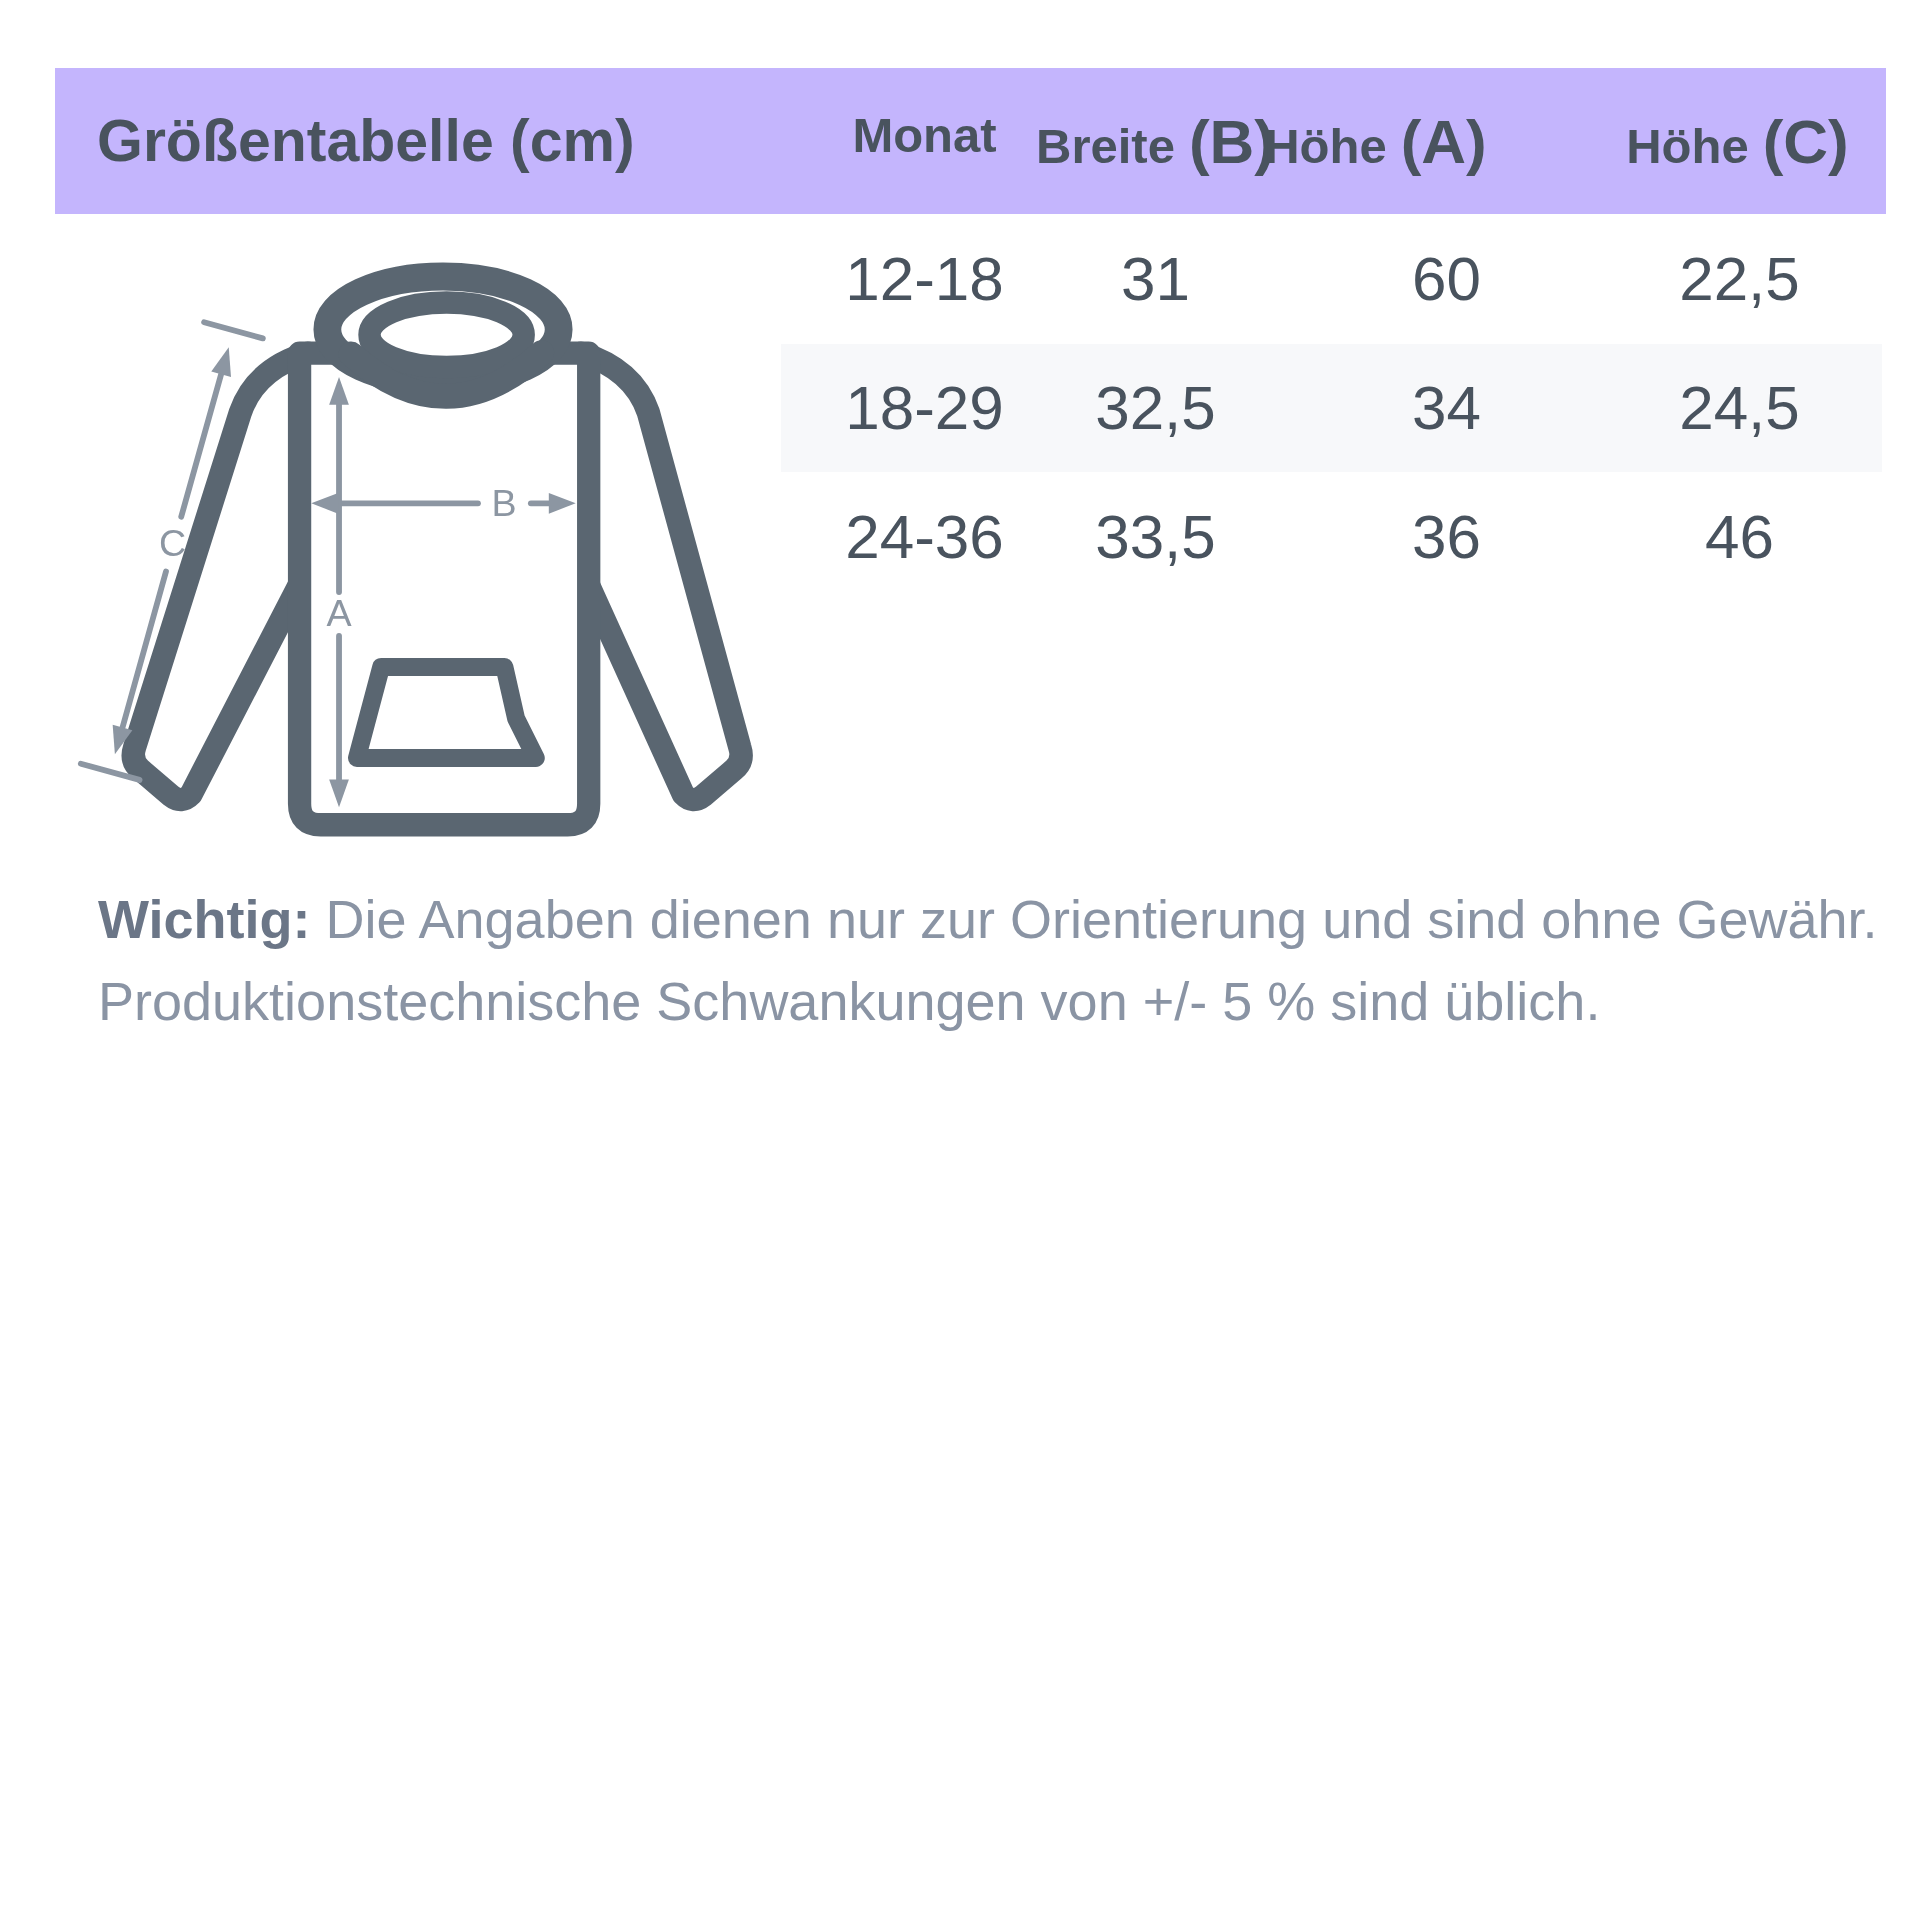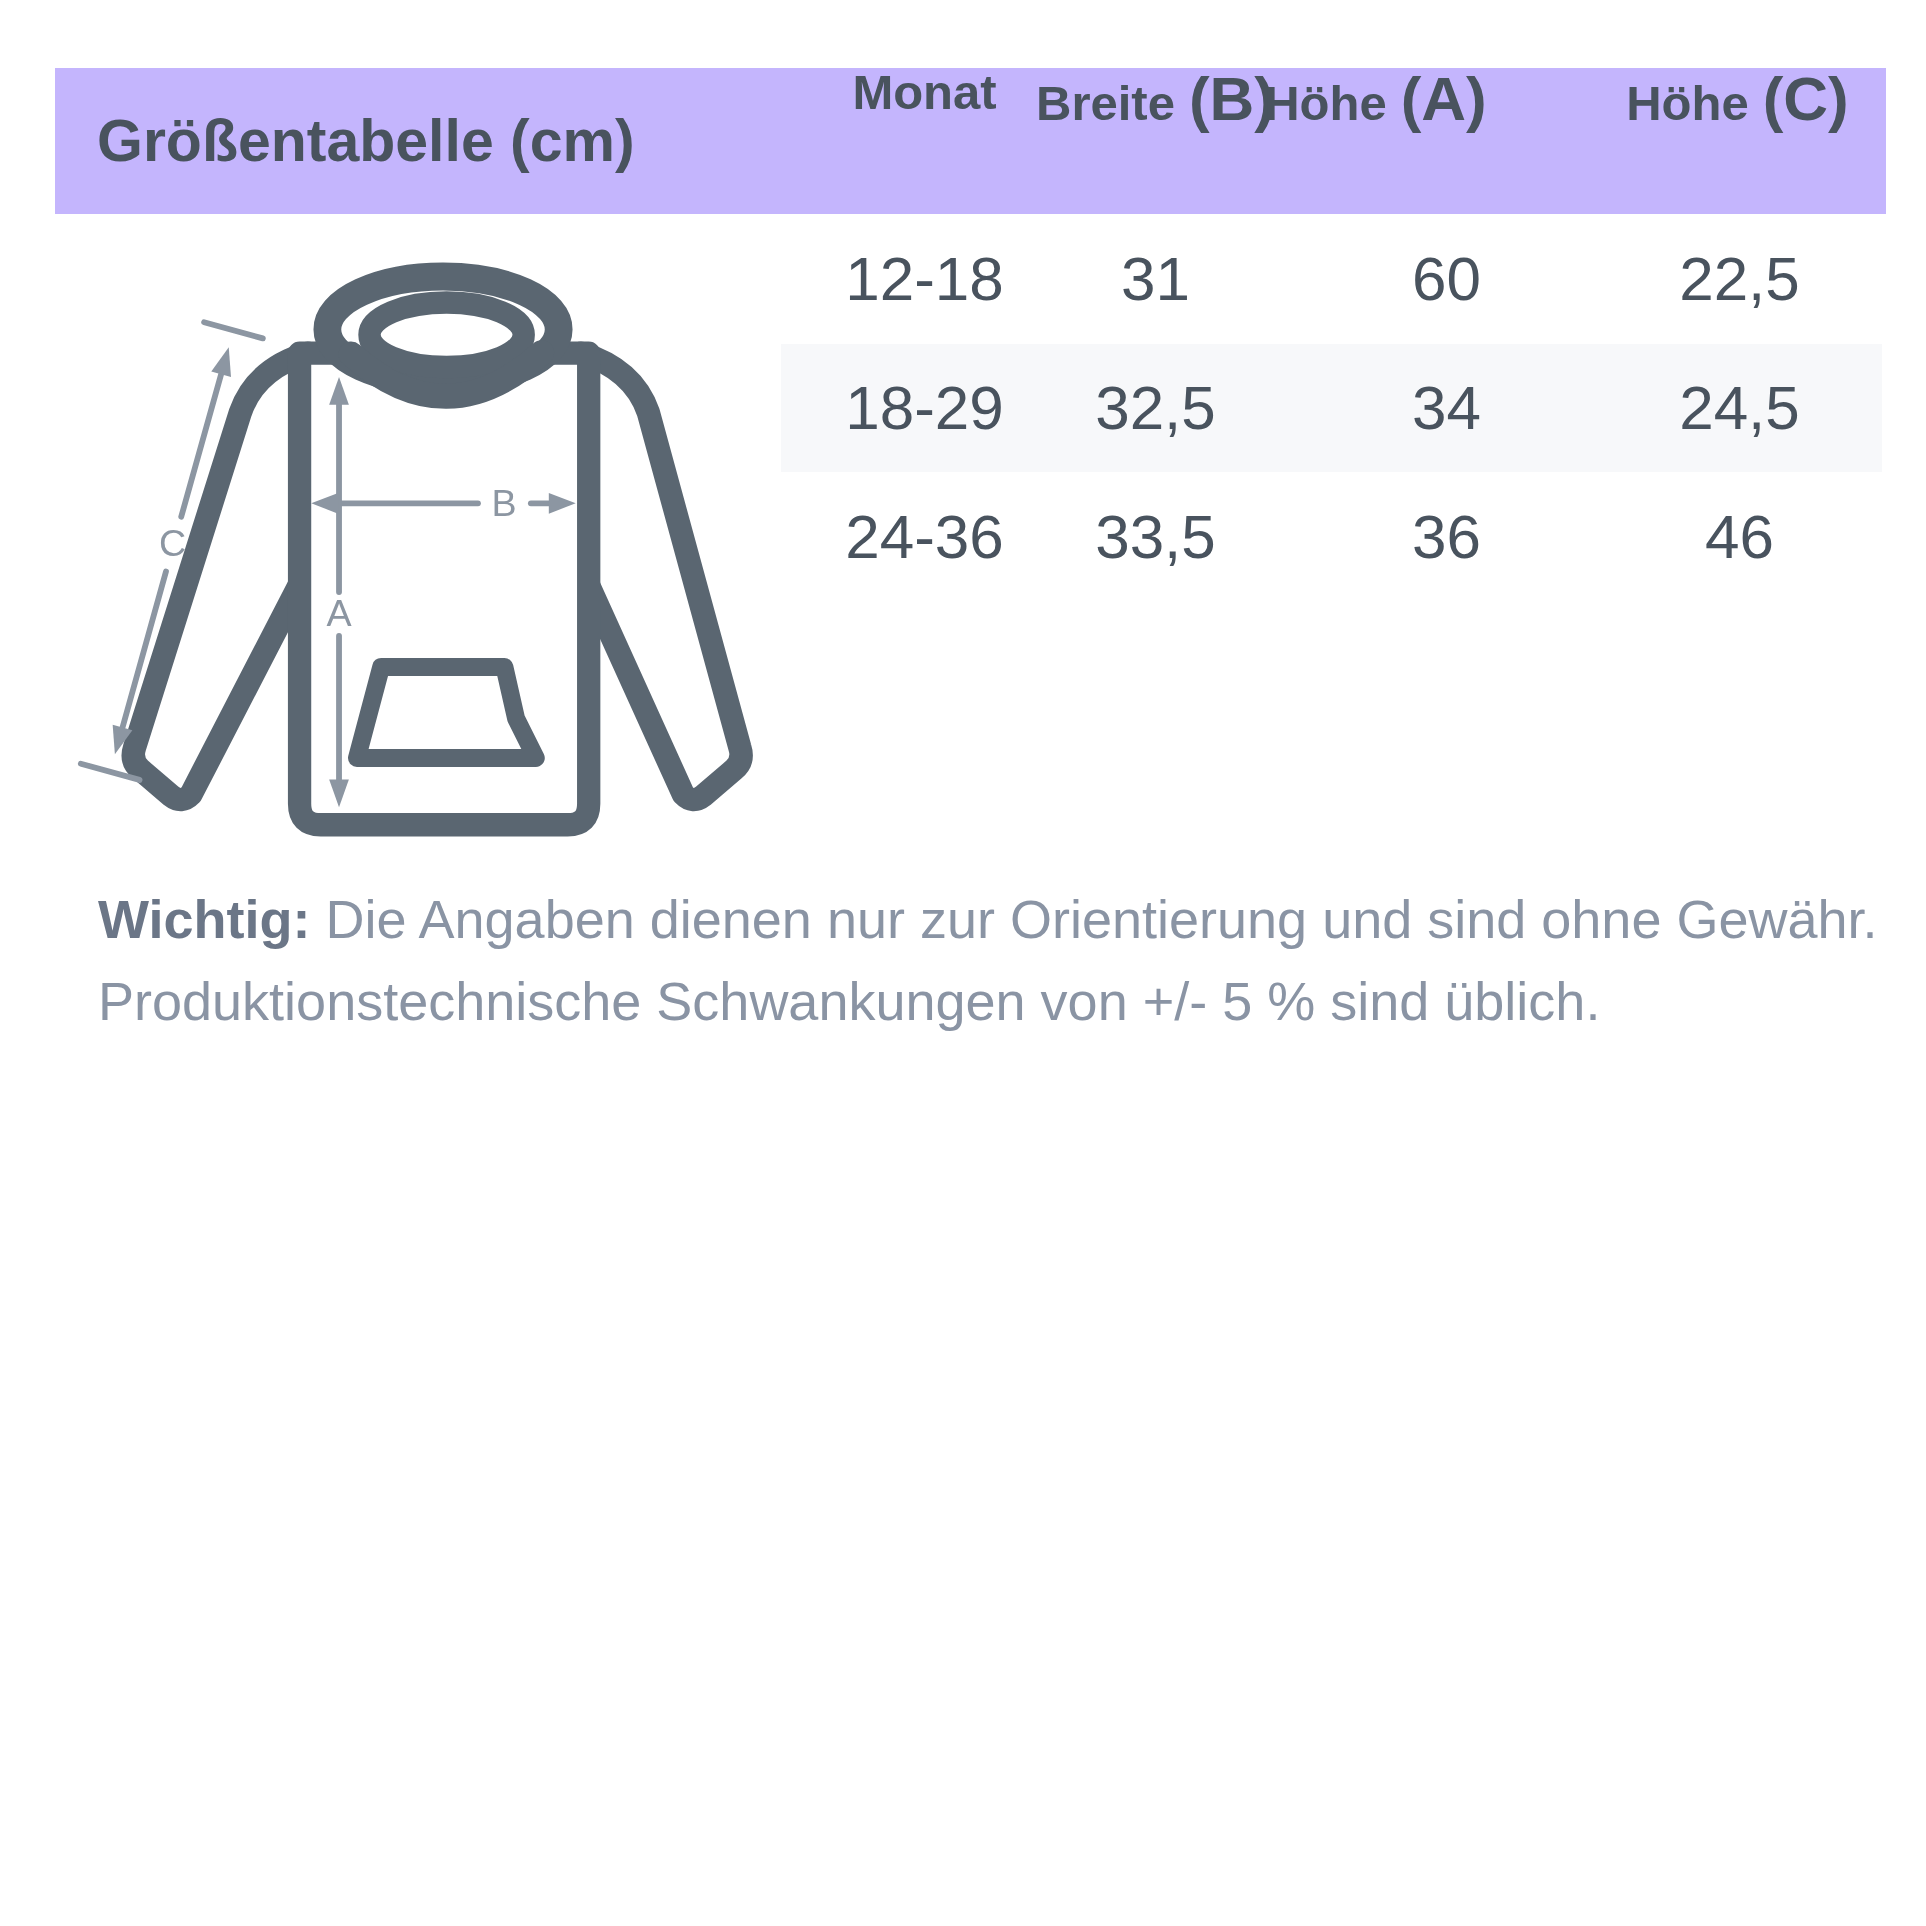--- a/index.html
+++ b/index.html
@@ -17,21 +17,21 @@
     background:#c4b5fd;
   }
   .title{
     position:absolute;left:42px;top:44px;
     font-size:59px;font-weight:700;line-height:1;color:#49535e;
     white-space:nowrap;
   }
   .hcell{
     position:absolute;top:0;height:146px;width:385px;
     display:flex;align-items:baseline;justify-content:center;
-    box-sizing:border-box;
+    padding-top:43px;box-sizing:border-box;
   }
   .hword{font-size:49px;font-weight:700;line-height:1;}
   .hparen{font-size:62px;font-weight:700;line-height:1;margin-left:14px;}
   .hparen:empty{display:none;}
   .hc0{left:677px;} .hc1{left:908px;} .hc2{left:1128px;} .hc3{left:1490px;}
 
   
   .row{position:absolute;left:0;width:1926px;}
   .r0{top:214px;height:130px;padding-left:8px;}
   .r1{top:344px;height:128px;}

